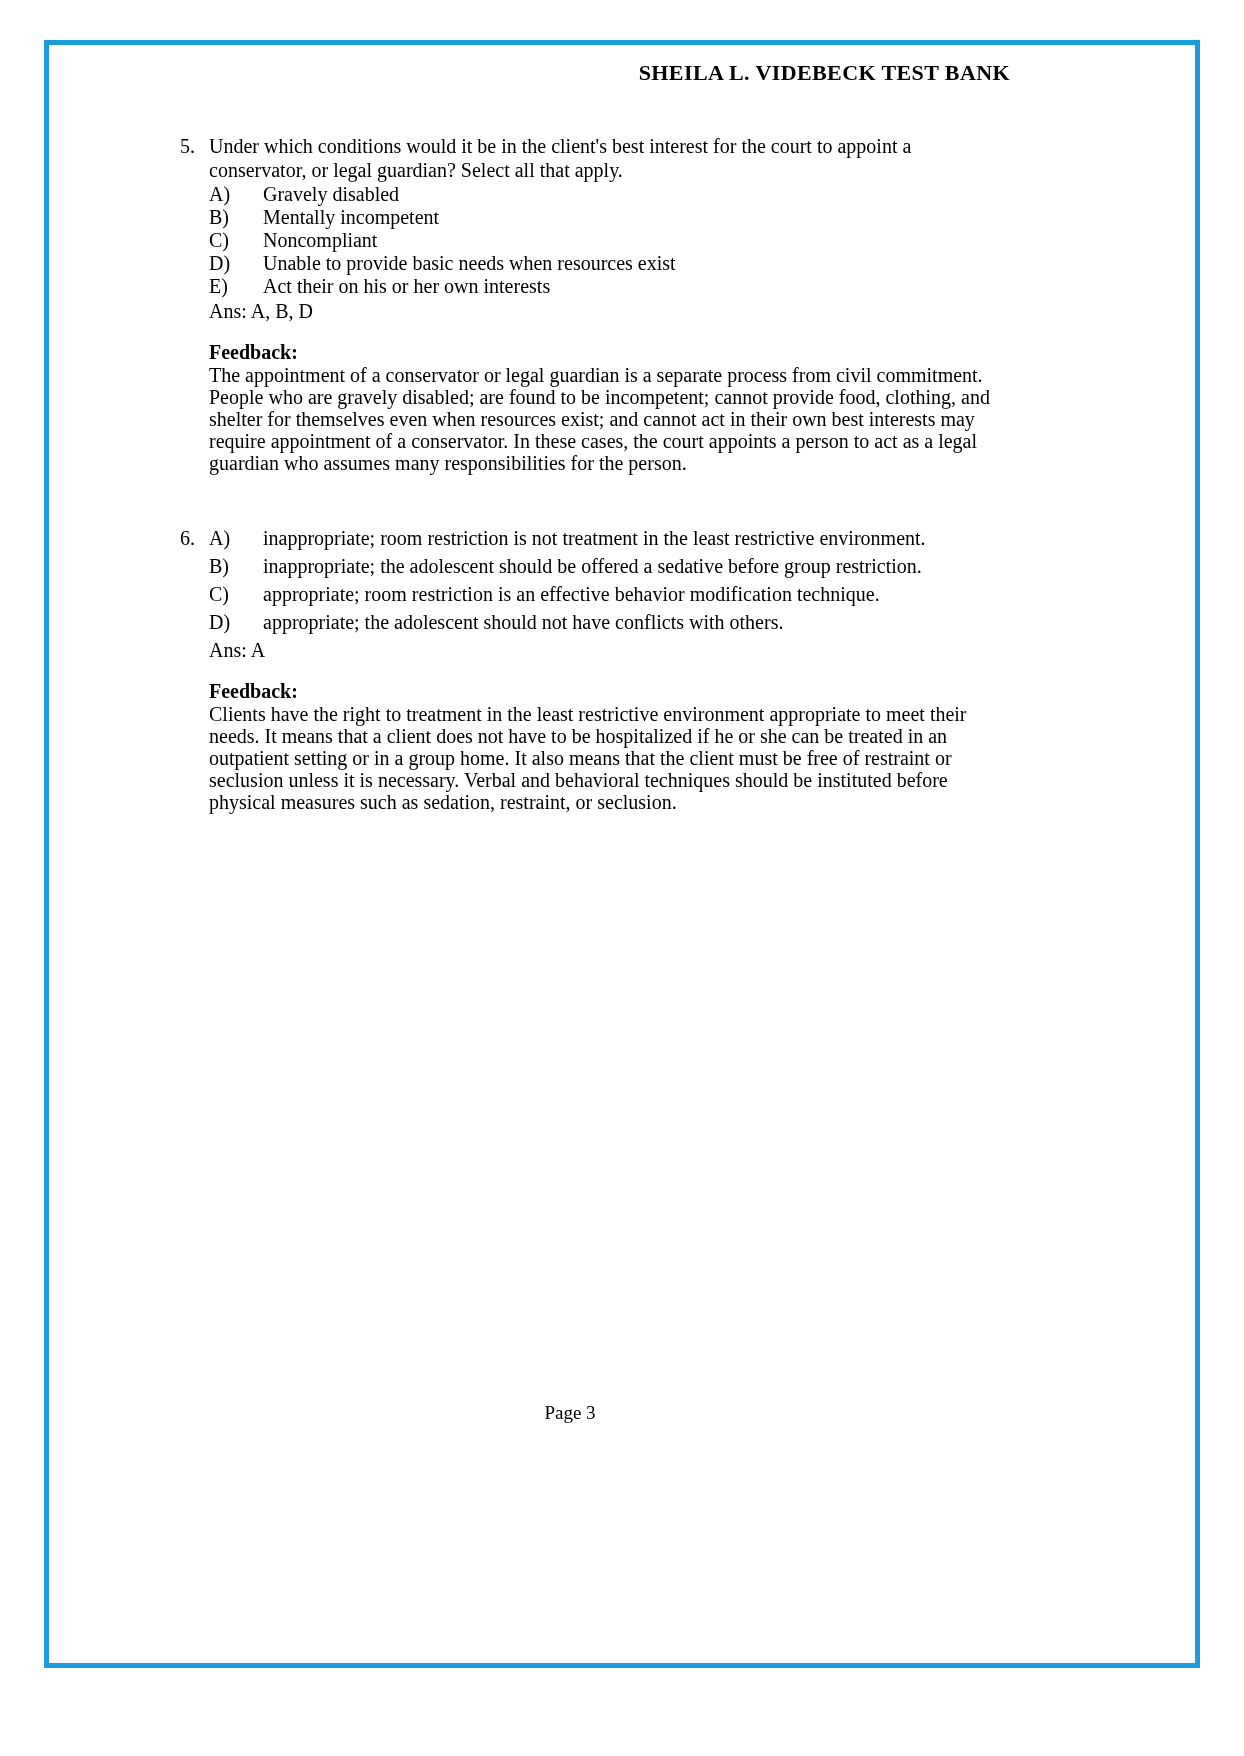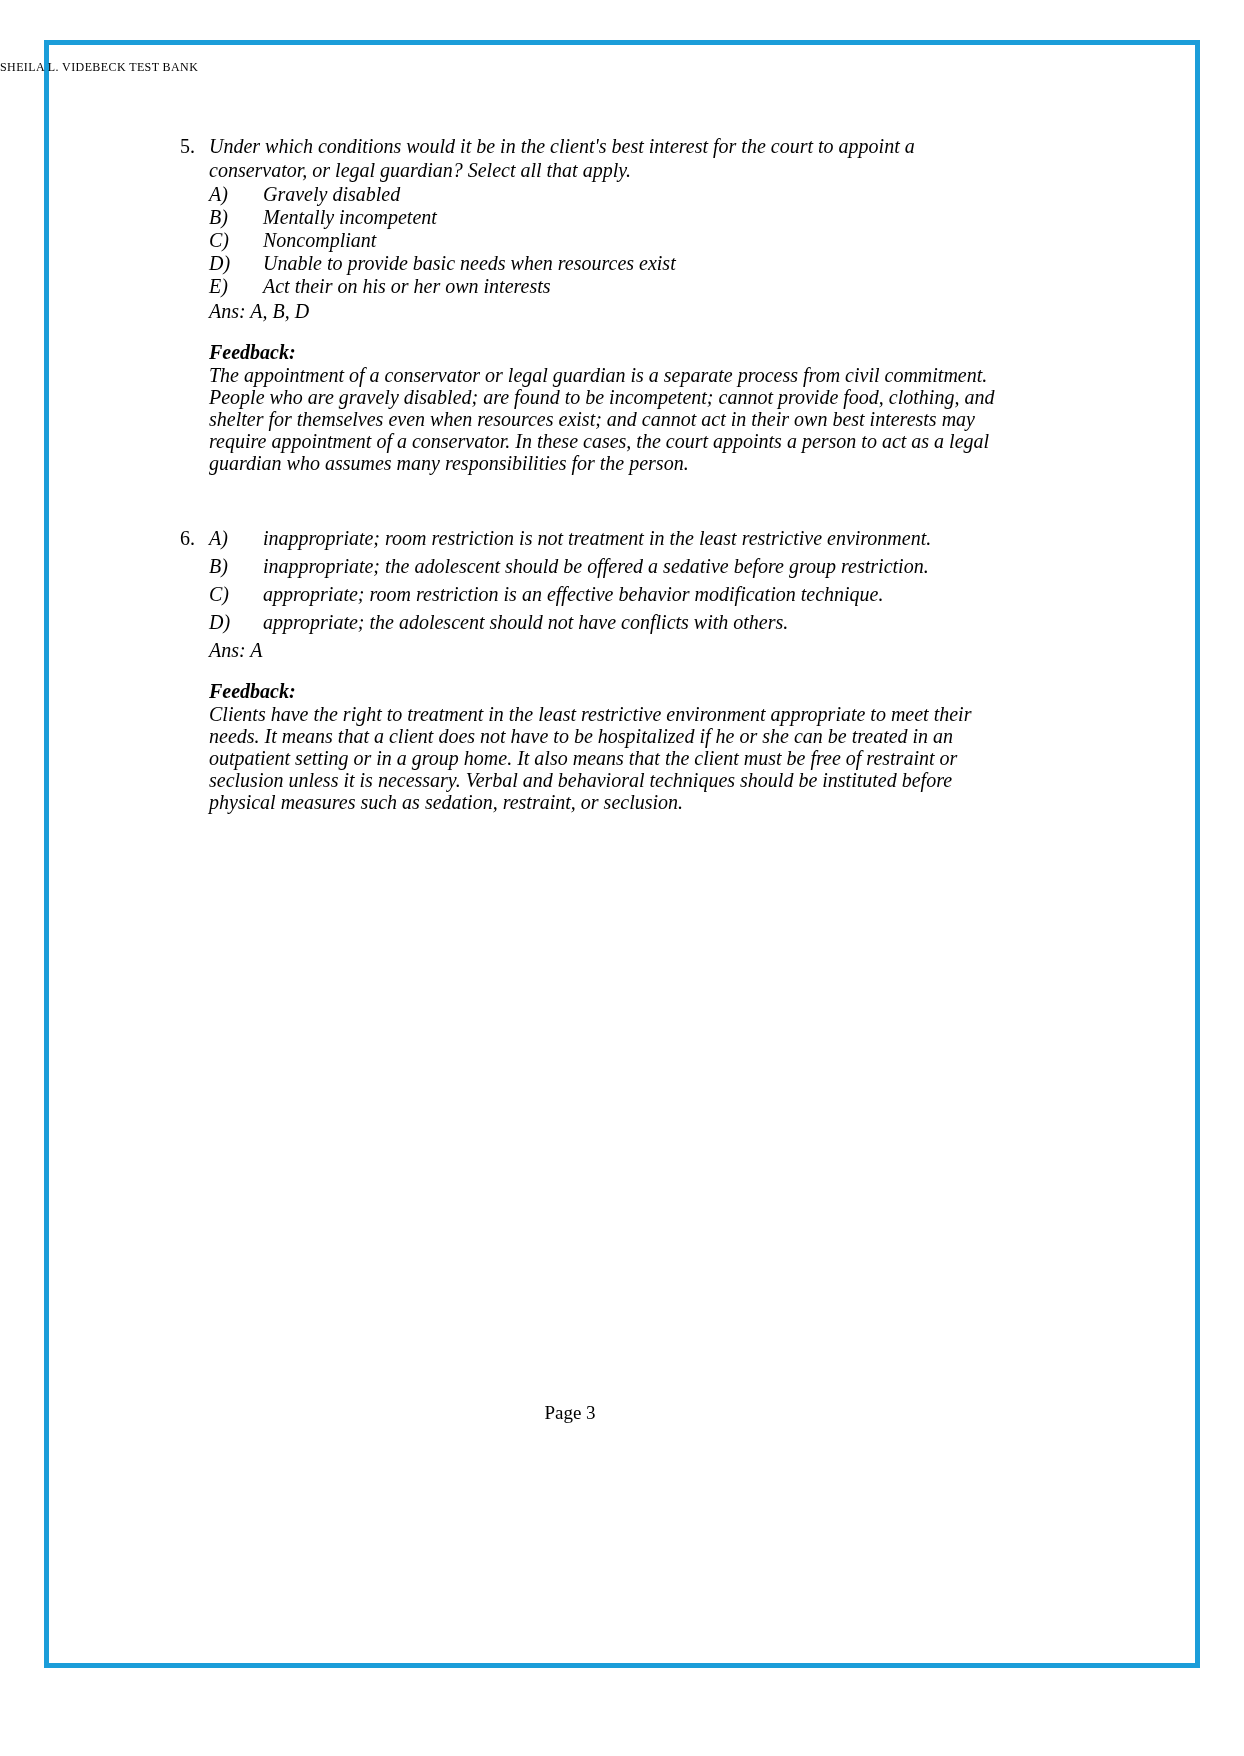--- a/index.html
+++ b/index.html
@@ -19,36 +19,37 @@
     width: 1156px;
     height: 1628px;
     border: 5px solid #1b9dd9;
     background: #ffffff;
   }
   .doc-header {
     position: absolute;
     top: 60px;
     left: 0;
     width: 1010px;
-    font-weight: normal;
-    font-size: 12px;
+    text-align: right;
+    font-weight: bold;
+    font-size: 22px;
     letter-spacing: 0.4px;
   }
   .content {
     position: absolute;
     left: 180px;
     top: 134px;
     width: 830px;
     font-size: 20px;
     line-height: 24px;
   }
   .question { display: flex; }
   .question + .question { margin-top: 52px; }
   .qnum { width: 29px; flex: none; }
-  .qbody { flex: 1; min-width: 0; font-style: italic; }
+  .qbody { flex: 1; min-width: 0; }
   .stem { margin-bottom: 1px; }
   .stem.roomy { margin-bottom: 8px; line-height: 26px; }
   .options { }
   .option { display: flex; line-height: 23px; }
   .options.spaced .option { margin-bottom: 4px; line-height: 24px; }
   .oletter { width: 54px; flex: none; }
   .otext { flex: 1; min-width: 0; }
   .ans-line { margin-top: 1px; }
   .ans-label { }
   .ans-value { }

